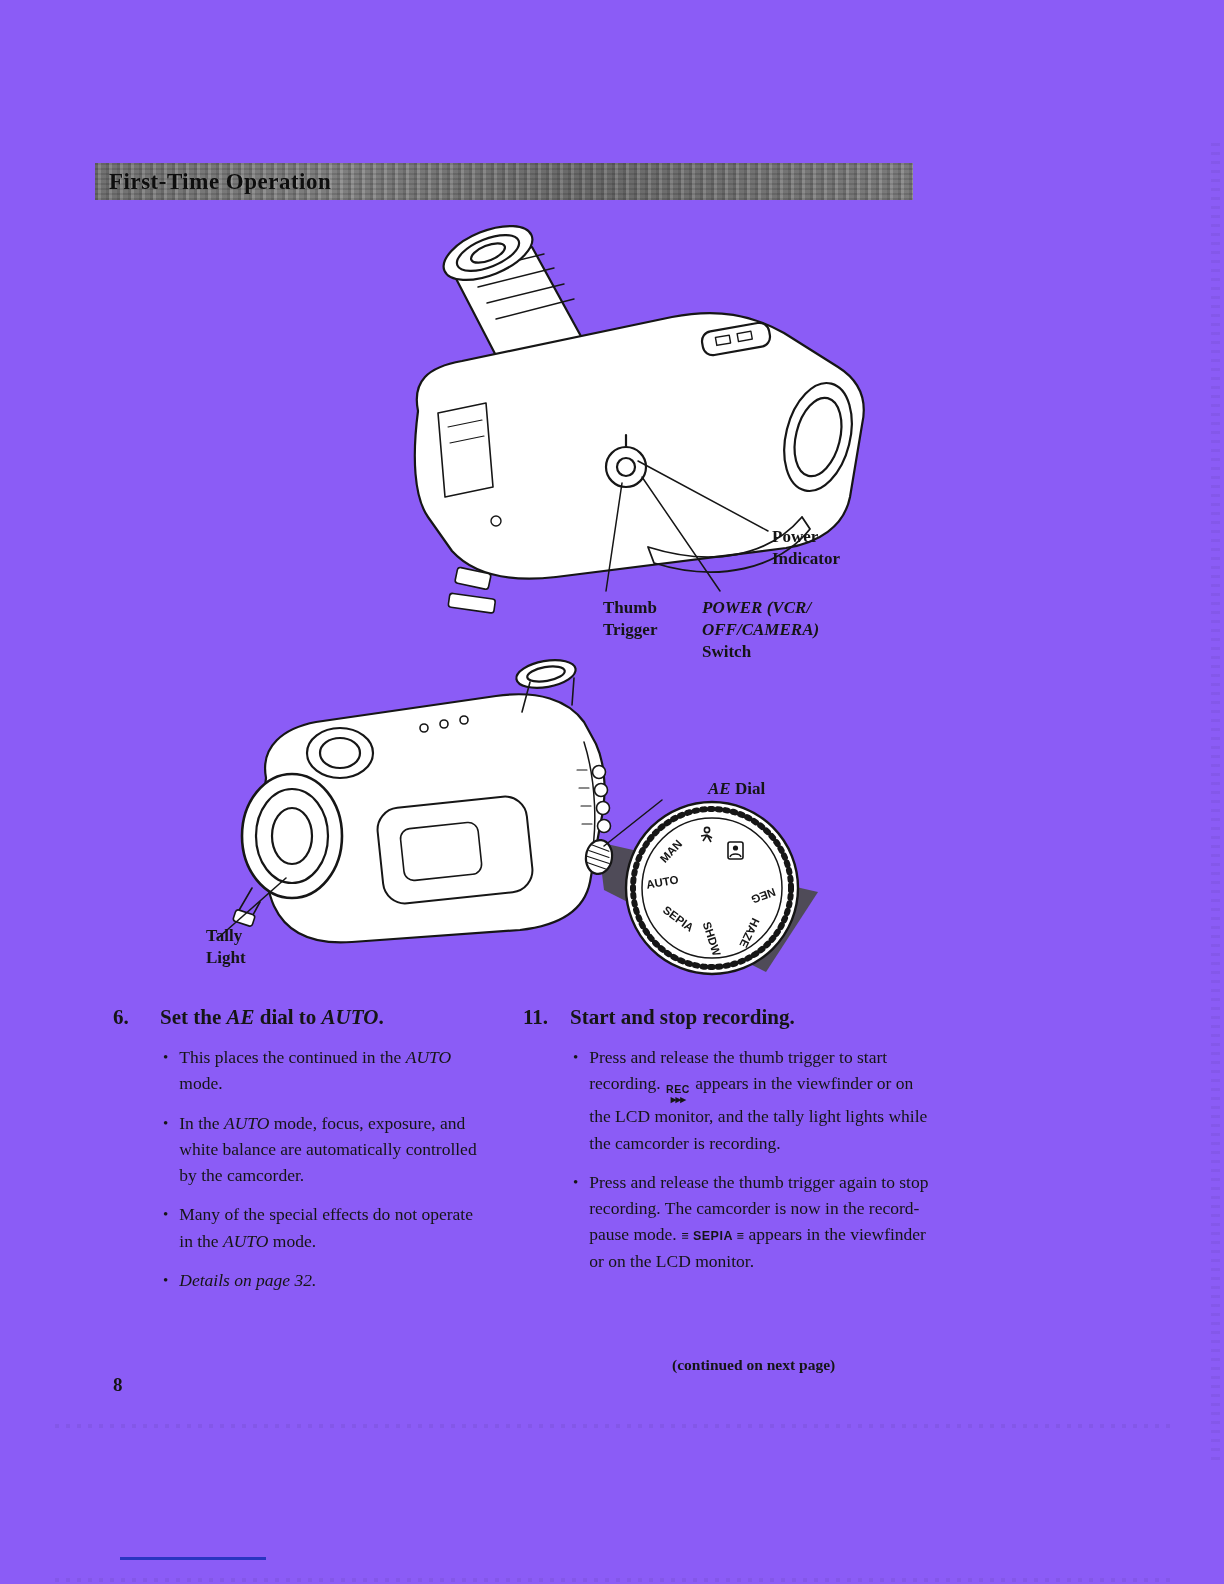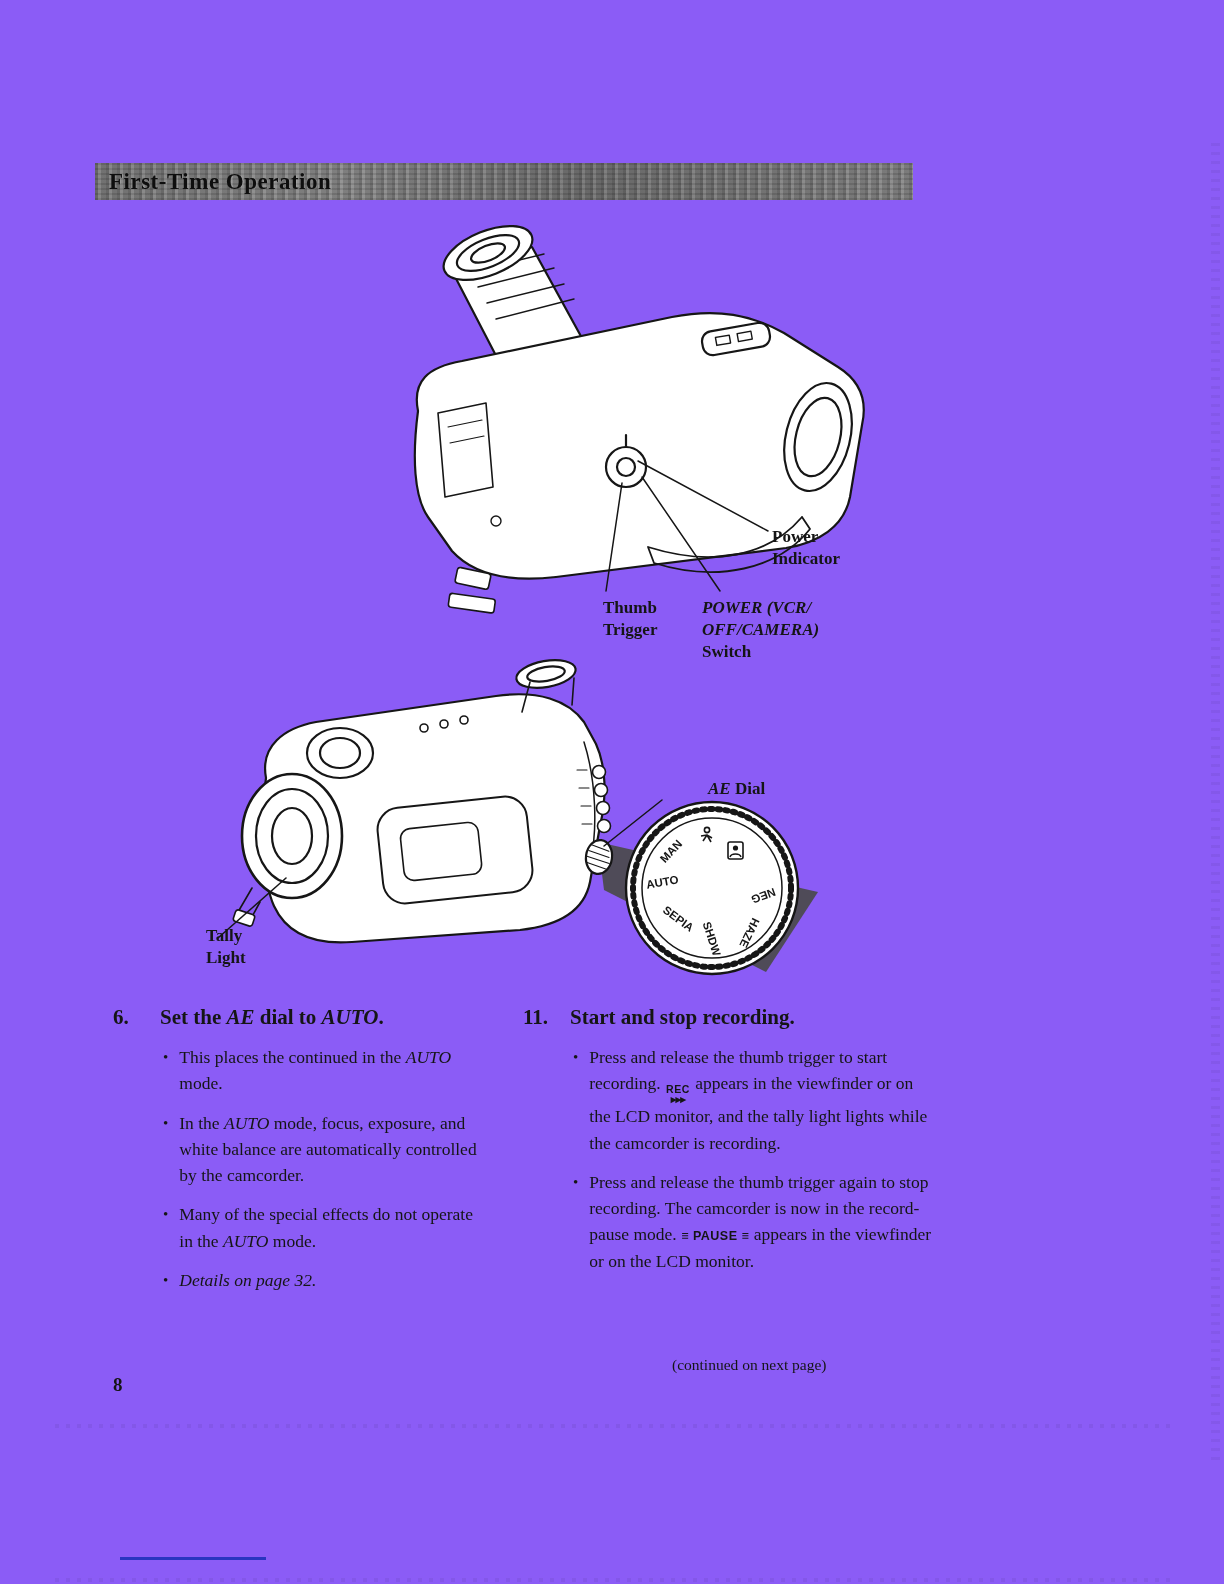--- a/index.html
+++ b/index.html
@@ -45,21 +45,21 @@
   .bullets{margin:14px 0 0 10px;padding:0;list-style:none;}
   .bullets li{display:flex;gap:11px;margin:0 0 13px 0;font-size:17.5px;line-height:1.5;}
   .bullets .dot{flex:0 0 auto;font-size:15px;padding-top:2px;}
   .bt{display:block;}
   .sm{font-family:"Liberation Sans",sans-serif;font-size:12.5px;font-weight:bold;letter-spacing:.5px;}
   .stack{display:inline-flex;flex-direction:column;align-items:center;vertical-align:-4px;
     font-family:"Liberation Sans",sans-serif;font-weight:bold;line-height:1;margin:0 1px;}
   .stack span:first-child{font-size:10.5px;letter-spacing:.5px;}
   .stack span:last-child{font-size:7.5px;letter-spacing:-1px;margin-top:1px;}
 
-  .continued{position:absolute;left:672px;top:1356px;font-size:15.5px;}
+  .continued{position:absolute;left:672px;top:1356px;font-size:15.5px;font-weight:bold;}
   .page-num{position:absolute;left:113px;top:1374px;font-weight:bold;font-size:19px;}
   .bt-w300{width:300px;}
   .bt-w352{width:352px;}
 </style>
 </head>
 <body>
 
 <div class="page">
 
   <div class="noise-right"></div>
@@ -257,21 +257,21 @@
     <ul class="bullets" style="margin-left:50px;">
       <li>
           <span class="dot">•</span>
           <span class="bt bt-w352"><span>Press and release the thumb trigger to start recording. </span><span class="stack">
               <span>REC</span>
               <span>▶▶▶</span>
             </span><span> appears in the viewfinder or on the LCD monitor, and the tally light lights while the camcorder is recording.</span></span>
         </li>
       <li>
           <span class="dot">•</span>
-          <span class="bt bt-w352"><span>Press and release the thumb trigger again to stop recording. The camcorder is now in the record-pause mode. </span><span class="sm">≡ PAUSE ≡</span><span> appears in the viewfinder or on the LCD monitor.</span></span>
+          <span class="bt bt-w352"><span>Press and release the thumb trigger again to stop recording. The camcorder is now in the record-pause mode. </span><span class="sm">≡ SEPIA ≡</span><span> appears in the viewfinder or on the LCD monitor.</span></span>
         </li>
     </ul>
   </div>
 
   <div class="continued">(continued on next page)</div>
 
   <div class="page-num">8</div>
 
 </div>
 

